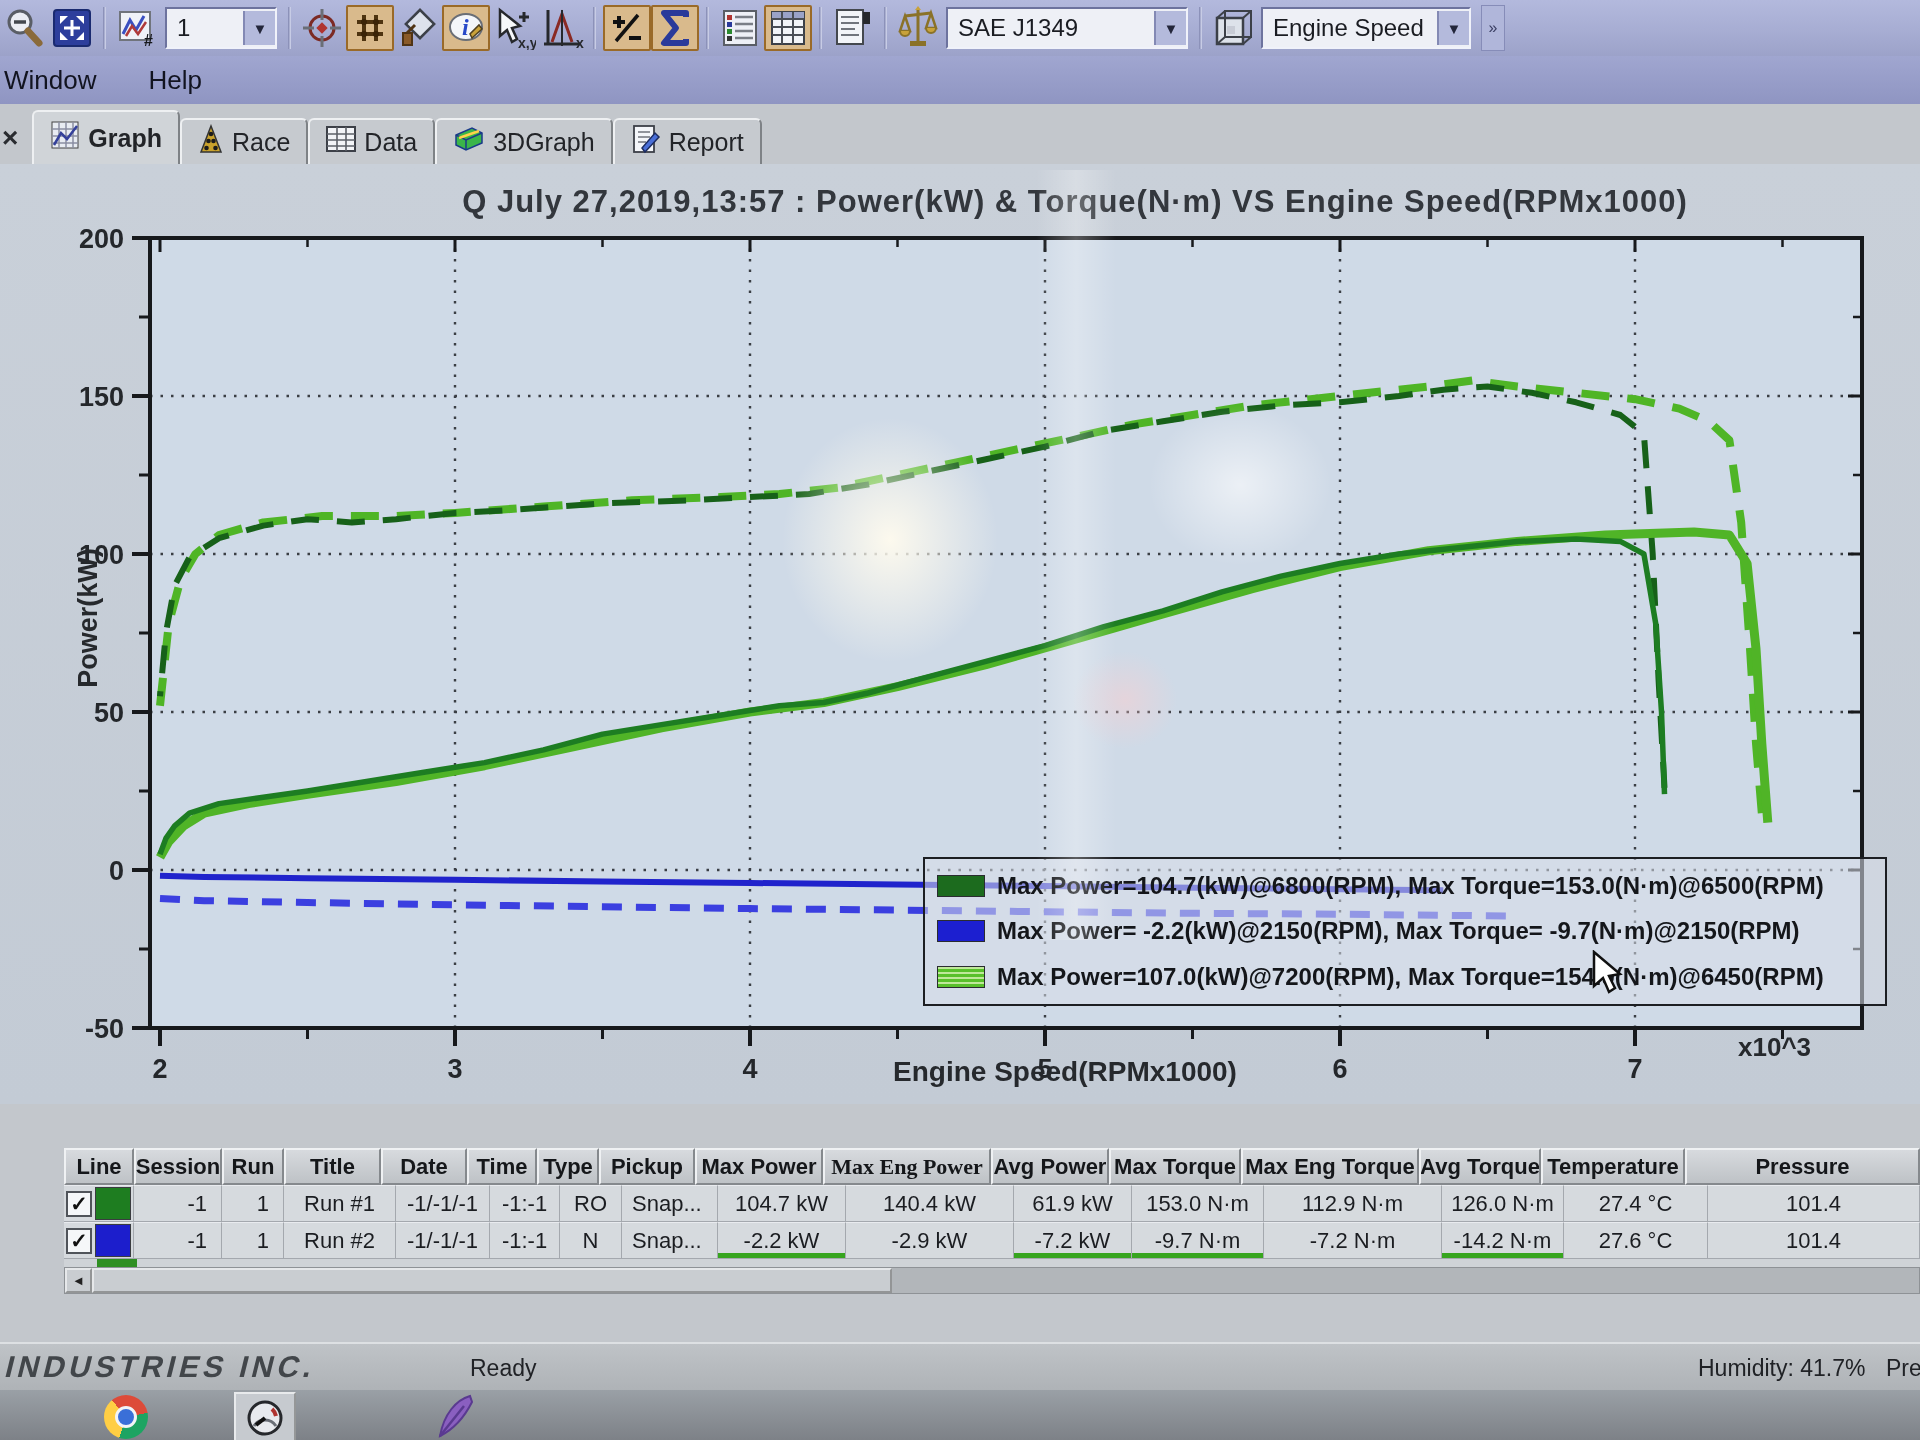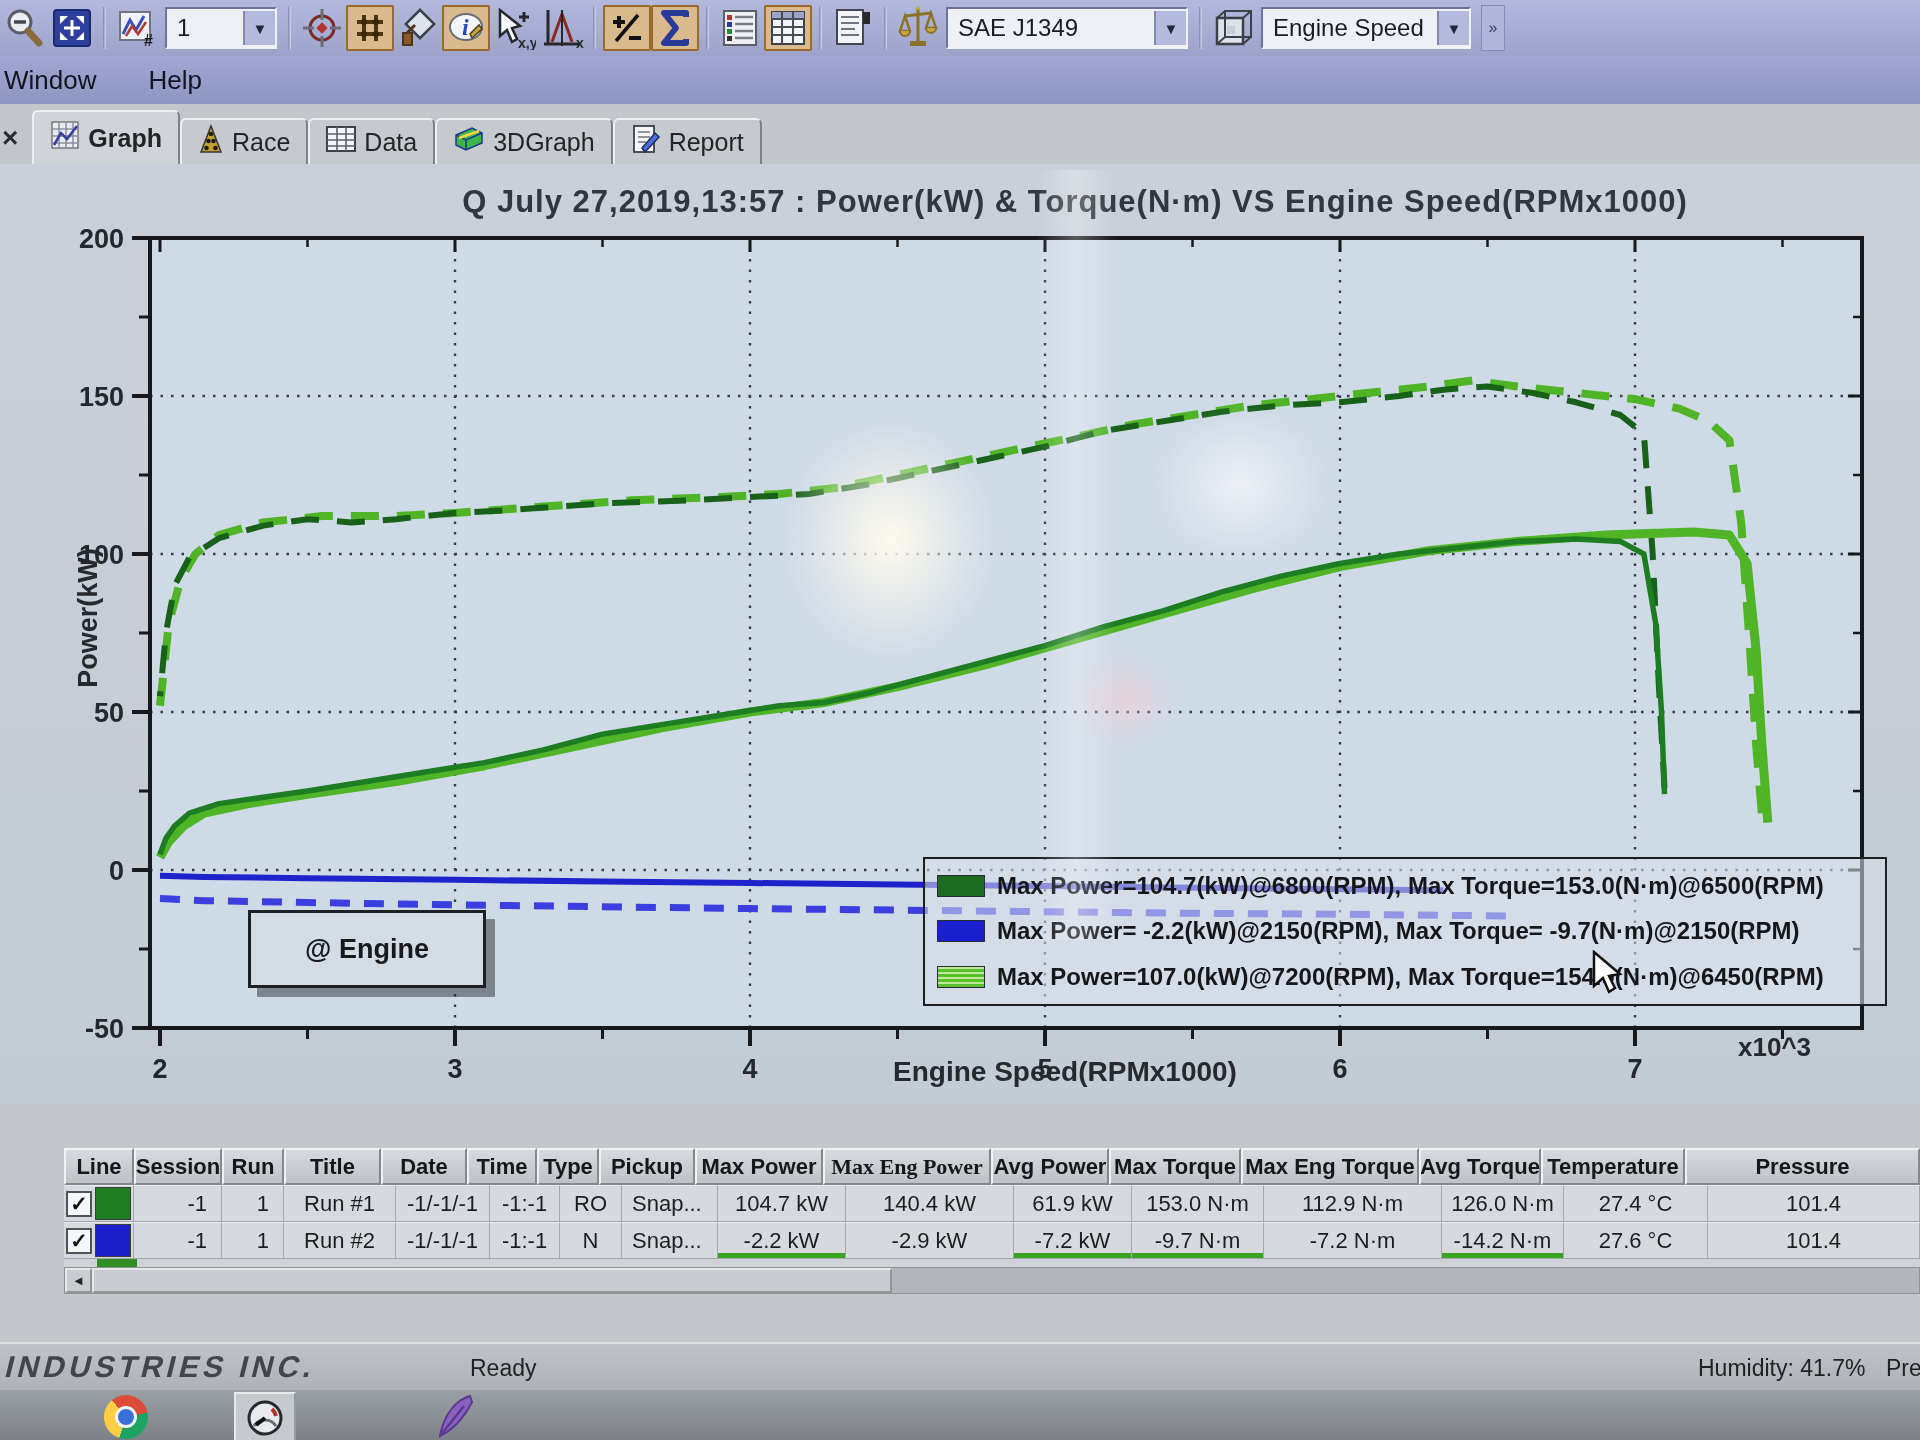--- a/index.html
+++ b/index.html
@@ -423,21 +423,20 @@
       </div>
       <div class="lgrow">
         <span class="swatch" style="background: rgb(28, 31, 208);"></span>
         <span>Max Power= -2.2(kW)@2150(RPM), Max Torque= -9.7(N·m)@2150(RPM)</span>
       </div>
       <div class="lgrow">
         <span class="swatch" style="background: repeating-linear-gradient(0deg, rgb(88, 192, 43) 0px, rgb(88, 192, 43) 3px, rgb(191, 232, 154) 3px, rgb(191, 232, 154) 5px);"></span>
         <span>Max Power=107.0(kW)@7200(RPM), Max Torque=154.9(N·m)@6450(RPM)</span>
       </div>
     </div>
-  <div class="enginebox">@ Engine</div>
 
   <svg class="cursor" width="40" height="44" viewBox="0 0 40 44">
     <path d="M2 2 L2 36 L11 28 L17 42 L23 38 L17 26 L28 24 Z" fill="#fff" stroke="#111" stroke-width="2.5"></path>
   </svg>
 
   <div class="runinfo">
     <div class="rtable">
       <div class="hrow" id="rhead">
           <div class="hcell" style="width: 70px;">Line</div>
           <div class="hcell" style="width: 88px;">Session</div>

